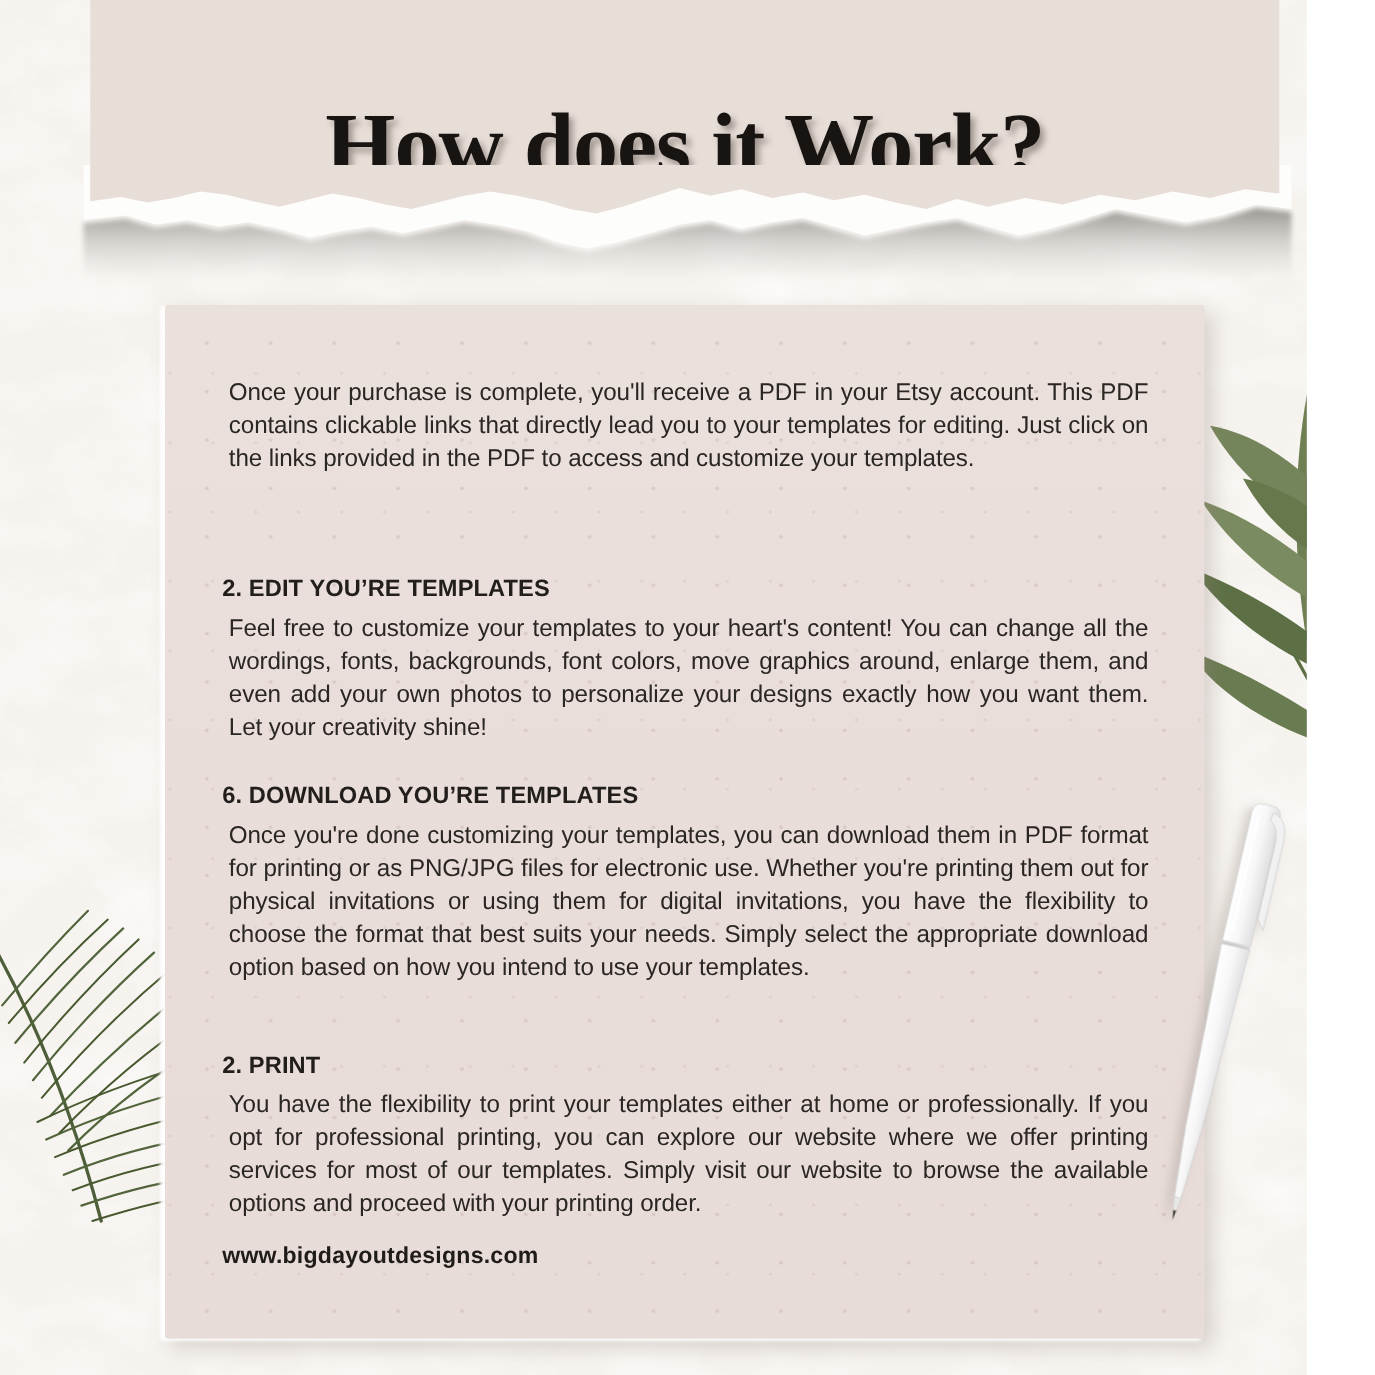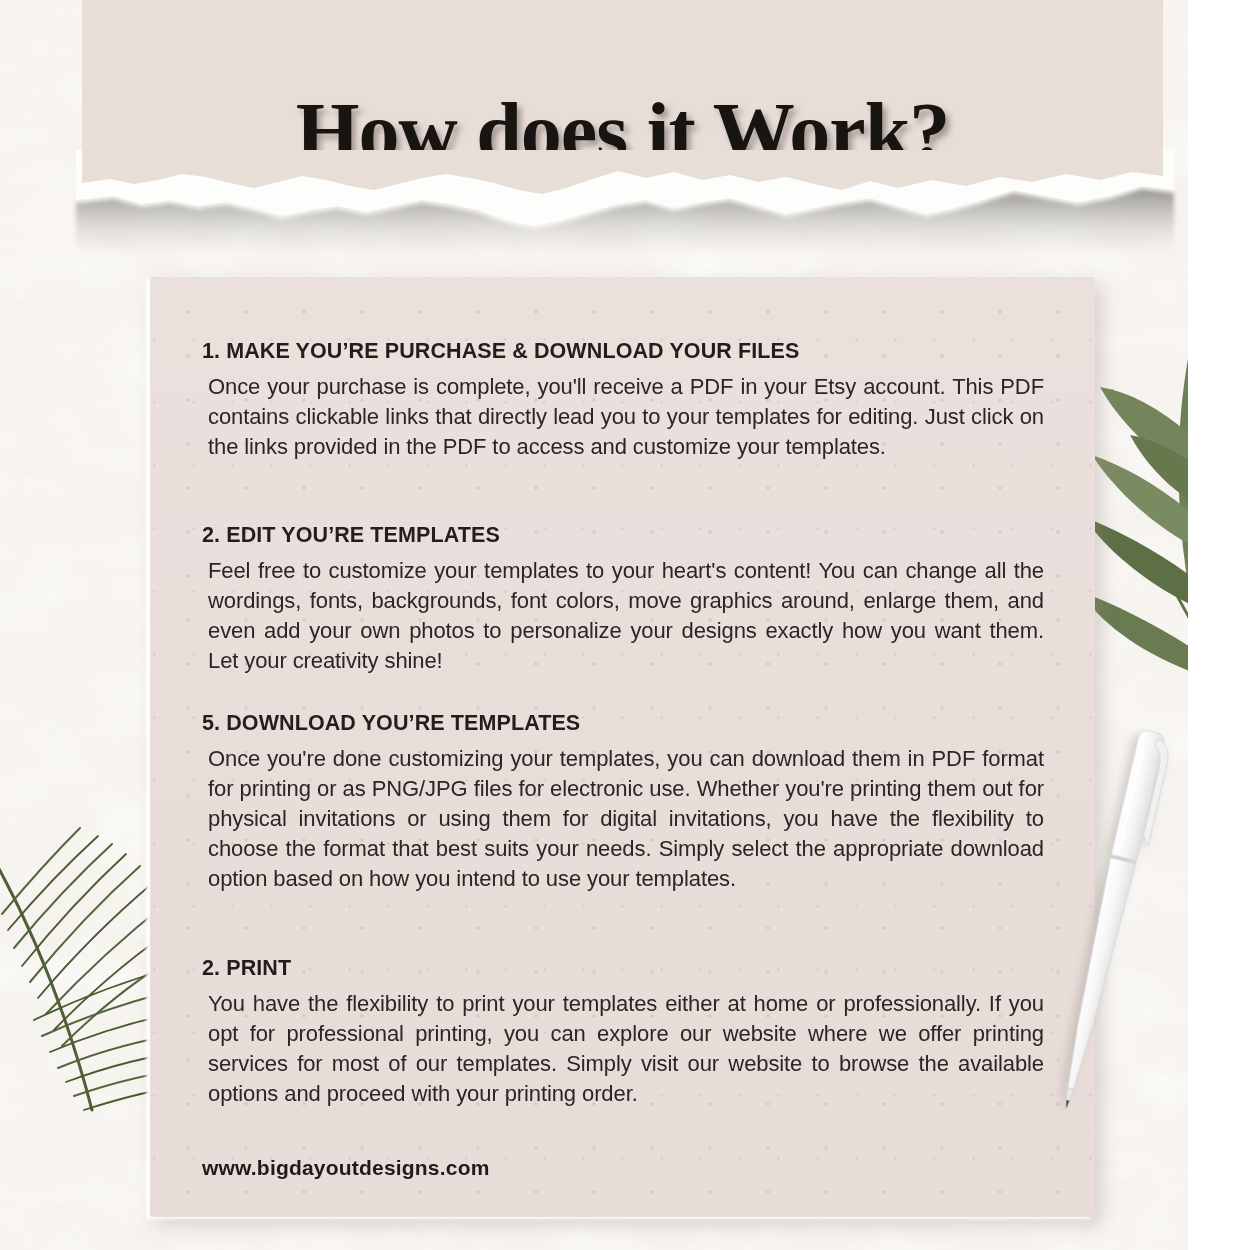--- a/index.html
+++ b/index.html
@@ -50,21 +50,21 @@
   .step-1{top:59px;} .step-2{top:243px;} .step-3{top:431px;} .step-4{top:676px;}
   .step h2{
     margin:0;font-size:21.5px;font-weight:700;line-height:30px;
     color:#211e1c;letter-spacing:0.1px;
   }
   .step p{
     margin:6px;font-size:22px;line-height:30px;
     text-align:justify;letter-spacing:-0.1px;color:#2a2623;
   }
   .footer-url{
-    position:absolute;left:0;top:879px;
+    position:absolute;left:0;top:853px;
     font-size:21px;font-weight:700;color:#1e1b19;letter-spacing:0.2px;
   }
 
   
   .leaves-svg{position:absolute;left:1080px;top:325px;z-index:2;}
   .palm-svg{position:absolute;left:0;top:818px;z-index:2;}
   .pen-svg{position:absolute;left:1035px;top:718px;z-index:5;}
 </style>
 </head>
 <body>
@@ -142,31 +142,30 @@
         <path d="M66 264 Q130 240 194 232"></path>
         <path d="M84 292 Q146 272 195 266"></path>
       </g>
     </g>
   </svg>
 
   <main class="paper">
     <div class="paper-content">
 
       <section class="step step-1">
-        <h2>1. MAKE YOU’RE PURCHASE &amp; DOWNLOAD YOUR FILES</h2>
         <p>Once your purchase is complete, you'll receive a PDF in your Etsy account. This PDF contains clickable links that directly lead you to your templates for editing. Just click on the links provided in the PDF to access and customize your templates.</p>
       </section>
 
       <section class="step step-2">
         <h2>2. EDIT YOU’RE TEMPLATES</h2>
         <p>Feel free to customize your templates to your heart's content! You can change all the wordings, fonts, backgrounds, font colors, move graphics around, enlarge them, and even add your own photos to personalize your designs exactly how you want them. Let your creativity shine!</p>
       </section>
 
       <section class="step step-3">
-        <h2>5. DOWNLOAD YOU’RE TEMPLATES</h2>
+        <h2>6. DOWNLOAD YOU’RE TEMPLATES</h2>
         <p>Once you're done customizing your templates, you can download them in PDF format for printing or as PNG/JPG files for electronic use. Whether you're printing them out for physical invitations or using them for digital invitations, you have the flexibility to choose the format that best suits your needs. Simply select the appropriate download option based on how you intend to use your templates.</p>
       </section>
 
       <section class="step step-4">
         <h2>2. PRINT</h2>
         <p>You have the flexibility to print your templates either at home or professionally. If you opt for professional printing, you can explore our website where we offer printing services for most of our templates. Simply visit our website to browse the available options and proceed with your printing order.</p>
       </section>
 
       <div class="footer-url">www.bigdayoutdesigns.com</div>
     </div>

